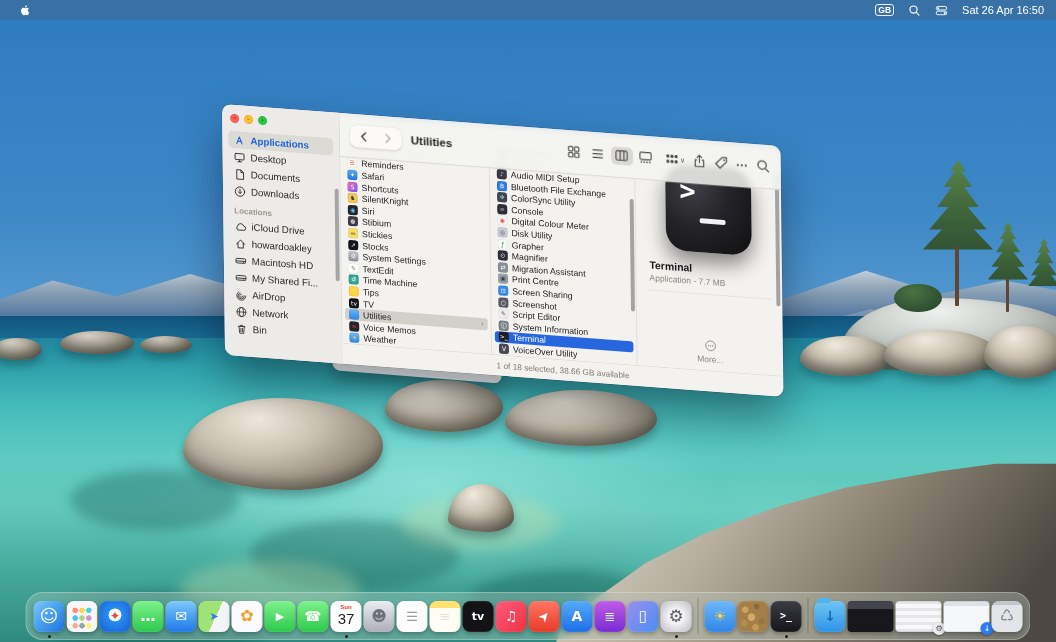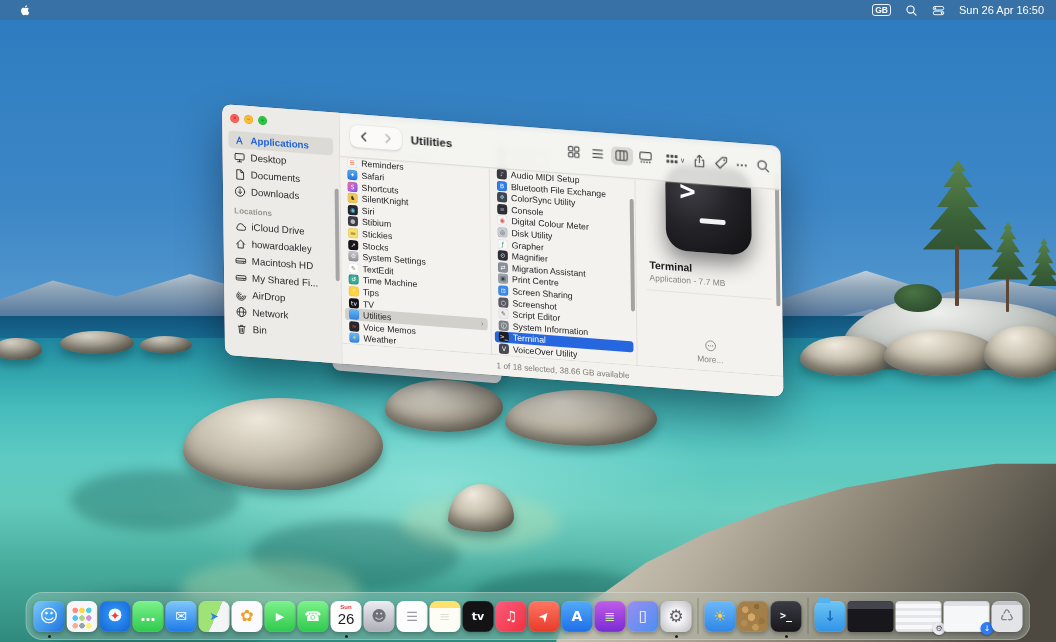--- a/index.html
+++ b/index.html
@@ -354,21 +354,21 @@
       </span>
   </div>
   <div class="mb-right">
     <span class="gb-badge">GB</span>
     <svg class="mb-ic ic" viewBox="0 0 16 16">
         <use href="#i-mag"></use>
       </svg>
     <svg class="mb-ic ic" viewBox="0 0 16 16">
         <use href="#i-cc"></use>
       </svg>
-    <span class="mb-clock">Sun 26 Apr 16:50</span>
+    <span class="mb-clock">Sat 26 Apr 16:50</span>
   </div>
 </div>
 
 <div class="behind">
   <span>✕</span>
 </div>
 
 <div class="window">
 
   <div class="sidebar">
@@ -842,21 +842,21 @@
     <div class="ditem">
       <span class="tile" style="background: linear-gradient(rgb(125, 242, 139), rgb(45, 201, 76));">
         <i class="dg" style="color: rgb(255, 255, 255); font-size: 14px;">☎</i>
 
       </span>
     </div>
     <div class="ditem running">
       <span class="tile" style="background: rgb(253, 253, 253);">
         <i class="dg"></i>
         <span class="cal-top">Sun</span>
-        <span class="cal-num">26</span>
+        <span class="cal-num">37</span>
 
       </span>
     </div>
     <div class="ditem">
       <span class="tile" style="background: linear-gradient(rgb(236, 236, 242), rgb(174, 174, 184));">
         <i class="dg" style="color: rgb(112, 112, 122); font-size: 15px;">☻</i>
 
       </span>
     </div>
     <div class="ditem">

